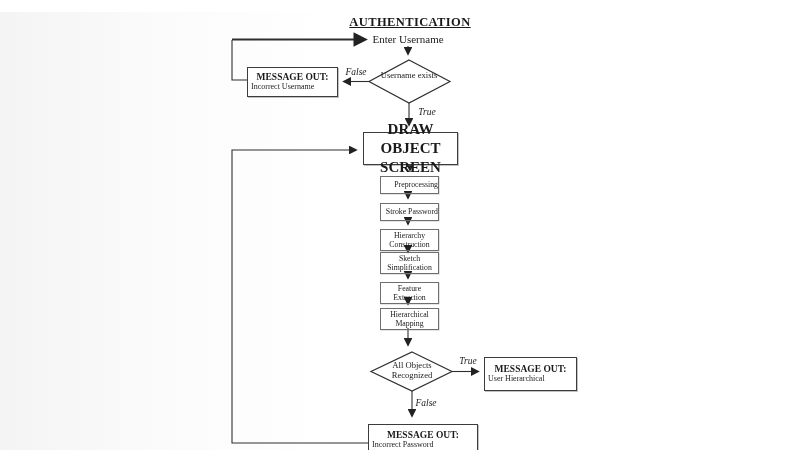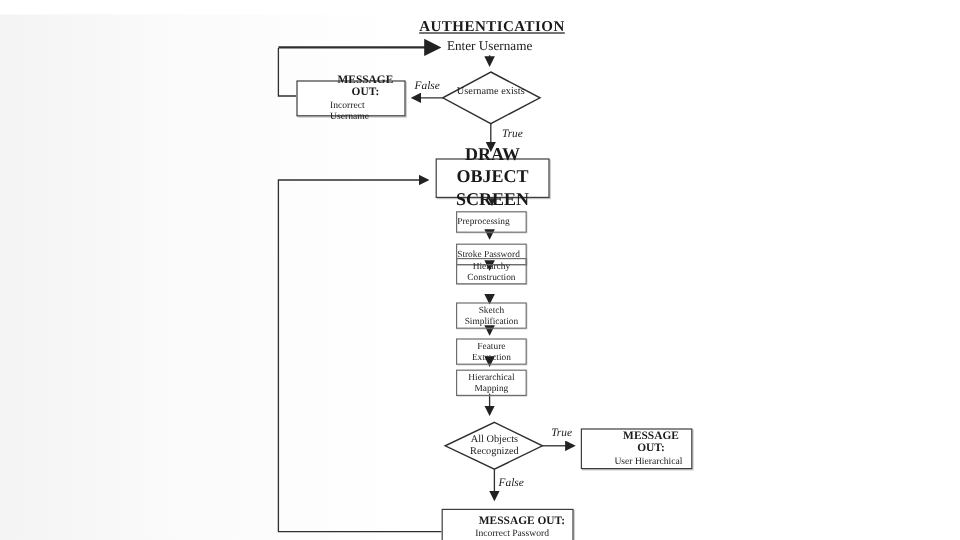--- a/index.html
+++ b/index.html
@@ -23,37 +23,36 @@
   }
   .plain-label{font-size:11px;text-align:center;}
   .start-label{left:370px;top:21px;width:76px;}
   .box{
     background:#ffffff;box-sizing:border-box;
     display:flex;flex-direction:column;justify-content:center;
   }
   .mbox{
     border:1.5px solid #3c3c3c;
     box-shadow:1px 1px 0 rgba(120,120,120,.45);
-    padding-left:24px;
   }
   .mhead{font-weight:bold;font-size:9.5px;text-align:center;line-height:1.1;}
   .mbody{font-size:8px;text-align:left;padding-left:3px;line-height:1.2;}
   .drawbox{
     left:363px;top:120px;width:95px;height:33px;
     border:1.6px solid #3c3c3c;
     box-shadow:1px 1px 0 rgba(120,120,120,.45);
     font-weight:bold;font-size:15px;text-align:center;line-height:1.25;
     align-items:center;
   }
   .pbox{
     left:380px;width:57px;
     border:1px solid #6e6e6e;
     box-shadow:.5px .5px 0 rgba(150,150,150,.5);
     font-size:7.8px;text-align:center;line-height:1.18;
-    align-items:center;justify-content:flex-start;display:flex;
+    align-items:center;justify-content:flex-end;display:flex;
   }
   .dlabel{font-size:8.6px;text-align:center;line-height:1.2;}
   .branch{font-style:italic;font-size:9.5px;text-align:center;}
 </style>
 </head>
 <body>
 
 <div class="canvas">
 
   <svg class="wires" width="800" height="450" viewBox="0 0 800 450">
@@ -111,21 +110,21 @@
   <div class="abs box drawbox">
     <div>DRAW OBJECT SCREEN</div>
   </div>
 
   <div class="abs pbox" style="top:164px;height:16px;">
     <span>Preprocessing</span>
   </div>
   <div class="abs pbox" style="top:191px;height:16px;">
     <span>Stroke Password</span>
   </div>
-  <div class="abs pbox" style="top:203px;height:20px;">
+  <div class="abs pbox" style="top:217px;height:20px;">
     <span>Hierarchy Construction</span>
   </div>
   <div class="abs pbox" style="top:240px;height:20px;">
     <span>Sketch Simplification</span>
   </div>
   <div class="abs pbox" style="top:270px;height:20px;">
     <span>Feature Extraction</span>
   </div>
   <div class="abs pbox" style="top:296px;height:20px;">
     <span>Hierarchical Mapping</span>

